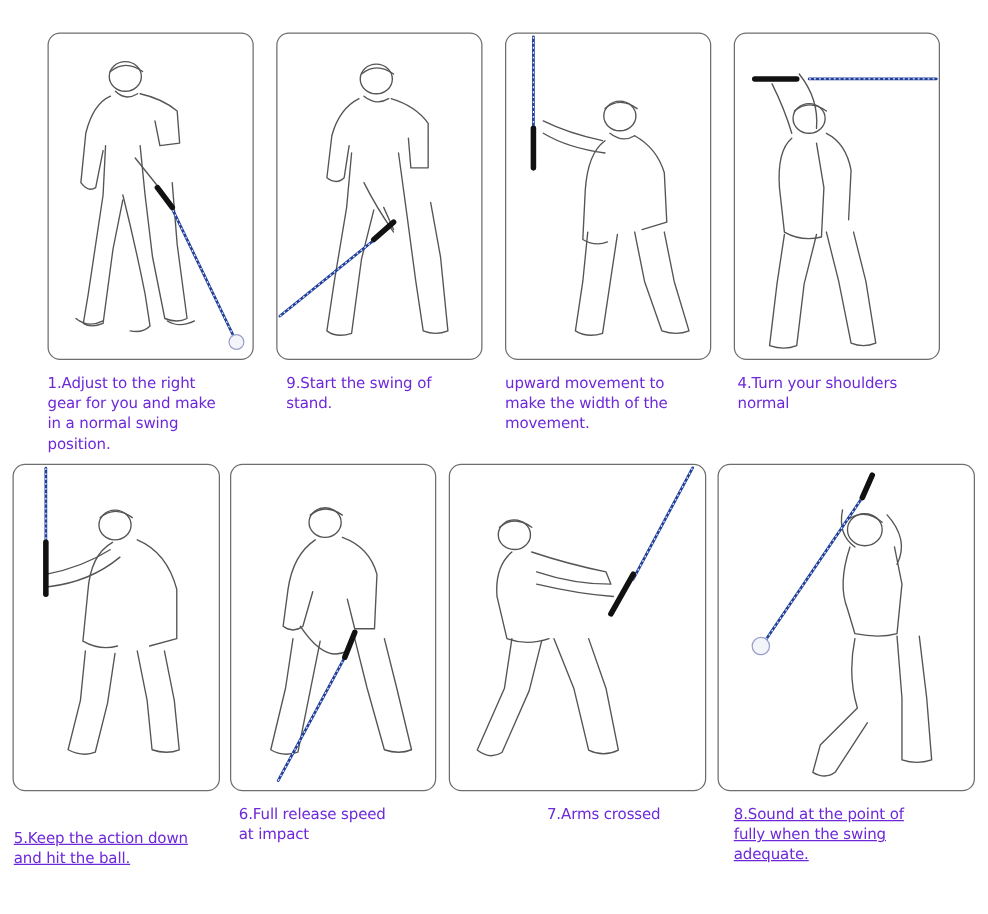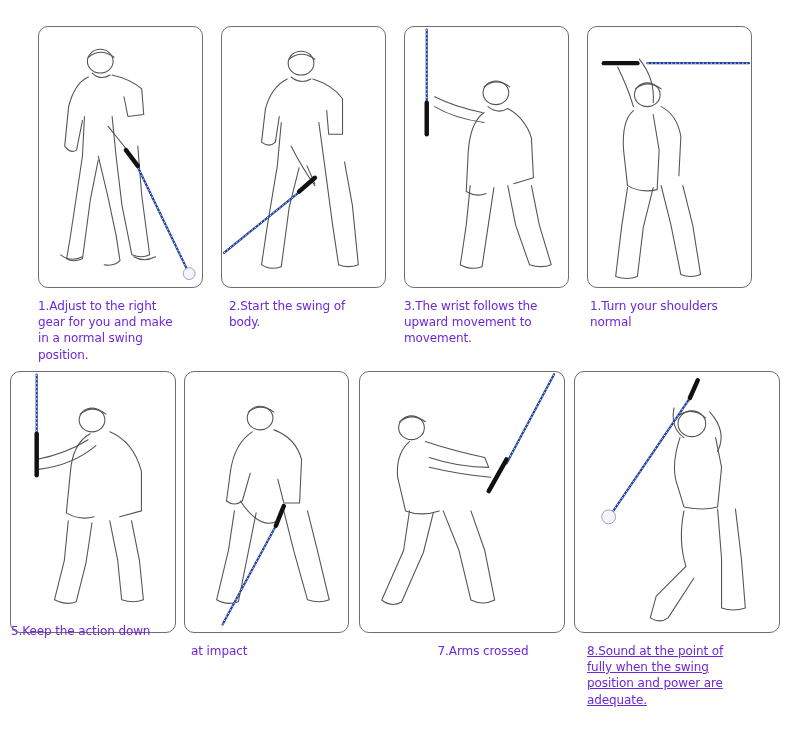--- a/index.html
+++ b/index.html
@@ -57,22 +57,22 @@
       <path d="M98 96 l6 44 8 60 6 40 q10 4 20 0 l-6-60 -8-44"></path>
       <path d="M70 120 q10 20 24 40"></path>
       <path d="M86 140 l8 18"></path>
     </g>
     <line class="shaft" x1="2" y1="228" x2="80" y2="165"></line>
     <line class="shaft-dash" x1="2" y1="228" x2="80" y2="165"></line>
     <line class="grip" x1="78" y1="166" x2="94" y2="152"></line>
   </svg>
 </div>
 <div class="caption" style="left:229px;top:298px;width:170px;">
-  <div>2.Start the swing of</div>
-  <div>body.</div>
+  <div>9.Start the swing of</div>
+  <div>stand.</div>
 </div>
 
 <div class="panel" style="left:404px;top:26px;width:165px;height:262px;">
   <svg viewBox="0 0 165 262">
     <g class="fig">
       <ellipse cx="92" cy="66" rx="13" ry="12"></ellipse>
       <path d="M80 60 q12-10 26 0"></path>
       <path d="M84 80 q10 8 20 2"></path>
       <path d="M30 70 q20 10 48 16"></path>
       <path d="M30 80 q20 12 50 16"></path>
@@ -80,22 +80,22 @@
       <path d="M104 82 q18 10 24 30 l2 40 -20 6"></path>
       <path d="M66 160 l-4 40 -6 40 q10 6 22 2 l6-40 6-40"></path>
       <path d="M104 160 l8 40 14 40 q12 4 22 0 l-12-40 -8-40"></path>
     </g>
     <line class="shaft" x1="22" y1="2" x2="22" y2="76"></line>
     <line class="shaft-dash" x1="22" y1="2" x2="22" y2="76"></line>
     <line class="grip" x1="22" y1="76" x2="22" y2="108"></line>
   </svg>
 </div>
 <div class="caption" style="left:404px;top:298px;width:180px;">
-  <div>3.The wrist follows the</div>
   <div>upward movement to</div>
+  <div>make the width of the</div>
   <div>movement.</div>
 </div>
 
 <div class="panel" style="left:587px;top:26px;width:165px;height:262px;">
   <svg viewBox="0 0 165 262">
     <g class="fig">
       <ellipse cx="60" cy="68" rx="13" ry="12"></ellipse>
       <path d="M48 62 q12-10 26 0"></path>
       <path d="M30 40 q10 20 16 40"></path>
       <path d="M52 32 q16 20 14 44"></path>
@@ -103,62 +103,64 @@
       <path d="M74 80 q16 8 20 30 l-2 40"></path>
       <path d="M40 162 l-6 40 -6 50 q12 4 22 0 l6-50 10-40"></path>
       <path d="M74 160 l10 40 10 50 q10 4 20 0 l-8-50 -10-40"></path>
     </g>
     <line class="shaft" x1="60" y1="36" x2="163" y2="36"></line>
     <line class="shaft-dash" x1="60" y1="36" x2="163" y2="36"></line>
     <line class="grip" x1="16" y1="36" x2="50" y2="36"></line>
   </svg>
 </div>
 <div class="caption" style="left:590px;top:298px;width:180px;">
-  <div>1.Turn your shoulders</div>
+  <div>4.Turn your shoulders</div>
   <div>normal</div>
 </div>
 
 <div class="panel" style="left:10px;top:371px;width:166px;height:262px;">
   <svg viewBox="0 0 166 262">
     <g class="fig">
       <ellipse cx="82" cy="48" rx="13" ry="12"></ellipse>
       <path d="M70 42 q12-10 26 0"></path>
       <path d="M26 88 q30-6 52-20"></path>
       <path d="M28 98 q34-4 58-24"></path>
       <path d="M80 62 q-18 10-20 40 l-4 40 q14 8 28 4"></path>
       <path d="M100 60 q24 10 32 40 l0 40 -22 6"></path>
       <path d="M58 150 l-4 40 -10 40 q12 6 22 2 l10-40 6-40"></path>
       <path d="M100 150 l8 40 4 40 q12 4 22 0 l-4-40 -8-40"></path>
     </g>
     <line class="shaft" x1="26" y1="2" x2="26" y2="62"></line>
     <line class="shaft-dash" x1="26" y1="2" x2="26" y2="62"></line>
     <line class="grip" x1="26" y1="62" x2="26" y2="104"></line>
   </svg>
 </div>
-<div class="caption" style="left:11px;top:623px;width:180px;">
+<div class="caption" style="left:11px;top:662px;width:180px;text-decoration:underline;">
   <div>5.Keep the action down</div>
+  <div>and hit the ball.</div>
 </div>
 
 <div class="panel" style="left:184px;top:371px;width:165px;height:262px;">
   <svg viewBox="0 0 165 262">
     <g class="fig">
       <ellipse cx="76" cy="46" rx="13" ry="12"></ellipse>
       <path d="M64 40 q12-10 26 0"></path>
       <path d="M68 60 q-18 12-22 40 l-4 30 q8 6 16 0 l8-28"></path>
       <path d="M90 58 q22 8 28 30 l-2 44 -16 0 -6-24"></path>
       <path d="M56 130 q20 30 38 20"></path>
       <path d="M50 140 l-6 40 -12 50 q10 6 22 2 l10-50 8-40"></path>
       <path d="M100 140 l10 40 14 50 q12 4 22 0 l-12-50 -10-40"></path>
     </g>
     <line class="shaft" x1="38" y1="255" x2="92" y2="155"></line>
     <line class="shaft-dash" x1="38" y1="255" x2="92" y2="155"></line>
     <line class="grip" x1="92" y1="155" x2="100" y2="135"></line>
   </svg>
 </div>
 <div class="caption" style="left:191px;top:643px;width:170px;">
+  <div>6.Full release speed</div>
   <div>at impact</div>
 </div>
 
 <div class="panel" style="left:359px;top:371px;width:206px;height:262px;">
   <svg viewBox="0 0 206 262">
     <g class="fig">
       <ellipse cx="52" cy="56" rx="13" ry="12"></ellipse>
       <path d="M40 50 q12-10 26 0"></path>
       <path d="M50 70 q-14 12-12 36 l8 34 q16 6 34 0"></path>
       <path d="M66 70 q30 10 60 16 l4 10 q-30 0-60-10"></path>
@@ -188,15 +190,14 @@
     </g>
     <line class="shaft" x1="36" y1="144" x2="116" y2="26"></line>
     <line class="shaft-dash" x1="36" y1="144" x2="116" y2="26"></line>
     <line class="grip" x1="116" y1="26" x2="124" y2="8"></line>
     <circle class="ball" cx="34" cy="146" r="7"></circle>
   </svg>
 </div>
 <div class="caption" style="left:587px;top:643px;width:190px;text-decoration:underline;">
   <div>8.Sound at the point of</div>
   <div>fully when the swing</div>
-  <div>position and power are</div>
   <div>adequate.</div>
 </div>
 
 </body></html>

